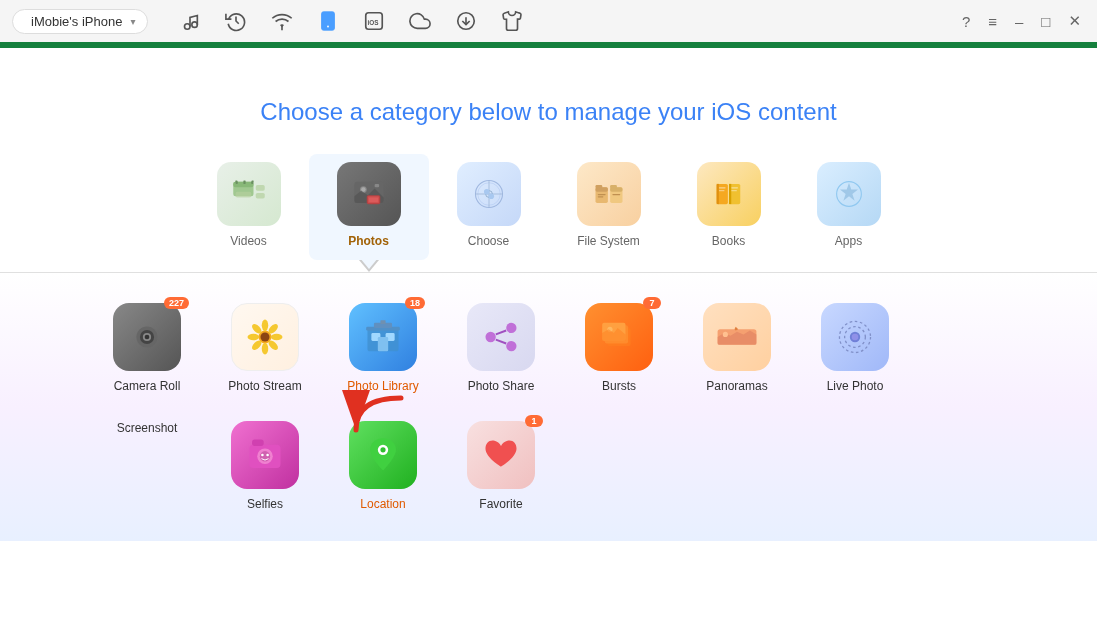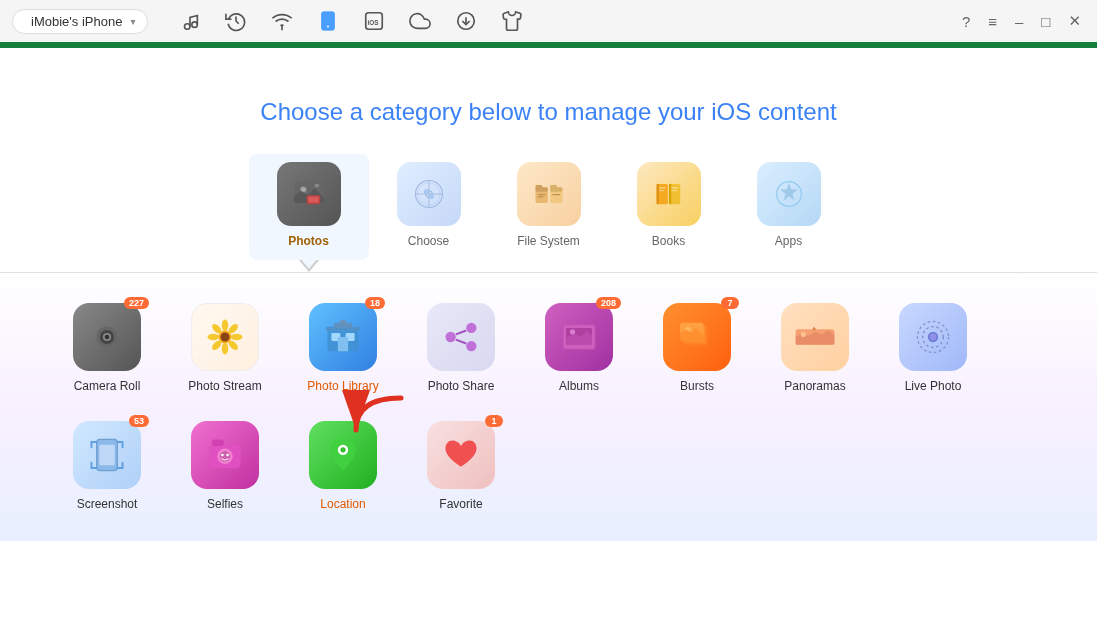--- a/index.html
+++ b/index.html
@@ -90,21 +90,21 @@
       border-top: 11px solid #f0f7ff;
     }
 
     
     .divider {
       width: 100%; height: 1px; background: #e0e0e0; margin-top: 12px;
     }
 
     
     .subcategory-section {
-      width: 100%; padding: 20px 52px;
+      width: 100%; padding: 20px 92px;
       background: linear-gradient(180deg, #fff 0%, #f8f0ff 50%, #e8f0ff 100%);
       min-height: 220px;
     }
     .subcategory-grid {
       display: flex; flex-wrap: wrap; gap: 8px; justify-content: flex-start;
     }
     .subcategory-item {
       display: flex; flex-direction: column; align-items: center;
       width: 110px; padding: 10px 8px; cursor: pointer; border-radius: 8px;
       position: relative;
@@ -212,20 +212,35 @@
 </div>
 
 <div class="main">
   <div style="margin-bottom:28px; margin-top:20px;">
     <span class="page-title">Choose a category below to manage your iOS content</span>
   </div>
 
   <div class="category-grid">
 
 
+    <div class="category-item">
+      <div class="category-icon" style="background: linear-gradient(135deg, #e8f0e8, #d5e8d0);">
+        <svg width="36" height="36" viewBox="0 0 64 64">
+          <rect x="4" y="10" width="36" height="26" rx="4" fill="#a0c890"></rect>
+          <rect x="4" y="10" width="36" height="10" rx="4" fill="#88b878"></rect>
+          <rect x="8" y="8" width="4" height="6" rx="1" fill="#6a9060" transform="rotate(-10,10,11)"></rect>
+          <rect x="22" y="8" width="4" height="6" rx="1" fill="#6a9060" transform="rotate(0,24,11)"></rect>
+          <rect x="36" y="8" width="4" height="6" rx="1" fill="#6a9060" transform="rotate(10,38,11)"></rect>
+          <rect x="44" y="16" width="16" height="10" rx="3" fill="#c0d8b0"></rect>
+          <rect x="44" y="30" width="16" height="10" rx="3" fill="#c0d8b0"></rect>
+          <rect x="8" y="28" width="28" height="10" rx="3" fill="#b8d0a0" opacity="0.6"></rect>
+        </svg>
+      </div>
+      <span class="category-label">Videos</span>
+    </div>
 
     <div class="category-item selected">
       <div class="category-icon" style="background: linear-gradient(135deg, #777, #555); position:relative;">
         <svg width="36" height="36" viewBox="0 0 64 64">
           <rect x="6" y="10" width="52" height="38" rx="5" fill="#666"></rect>
           <circle cx="22" cy="24" r="6" fill="#888"></circle>
           <circle cx="22" cy="24" r="4" fill="#aaa"></circle>
           <rect x="42" y="14" width="8" height="6" rx="2" fill="#888"></rect>
           <path d="M6 36 L18 26 L30 34 L42 22 L58 38 L58 44 Q58 48 54 48 L10 48 Q6 48 6 44Z" fill="#555" opacity="0.8"></path>
           <rect x="28" y="34" width="24" height="16" rx="3" fill="#c04040" opacity="0.9"></rect>
@@ -363,35 +378,20 @@
             <circle cx="50" cy="20" r="8" fill="#c070d8"></circle>
             <circle cx="18" cy="34" r="8" fill="#c070d8"></circle>
             <circle cx="50" cy="48" r="8" fill="#c070d8"></circle>
             <line x1="26" y1="30" x2="42" y2="24" stroke="#a050c0" stroke-width="3"></line>
             <line x1="26" y1="38" x2="42" y2="44" stroke="#a050c0" stroke-width="3"></line>
           </svg>
         </div>
         <span class="subcategory-label">Photo Share</span>
       </div>
 
-      <div class="subcategory-item">
-        <div class="subcategory-icon" style="background: linear-gradient(135deg, #d060c0, #a030a0); position:relative;">
-          <svg width="44" height="44" viewBox="0 0 68 68">
-            <rect width="68" height="68" rx="14" fill="transparent"></rect>
-            <rect x="8" y="14" width="52" height="40" rx="4" fill="#c050b0" opacity="0.8"></rect>
-            <rect x="10" y="16" width="48" height="36" rx="3" fill="#d060c0"></rect>
-
-            <rect x="14" y="20" width="40" height="26" rx="2" fill="#b040a0"></rect>
-            <path d="M14 36 L26 28 L36 34 L46 24 L54 32 L54 44 Q54 46 52 46 L16 46 Q14 46 14 44Z" fill="#c050b0" opacity="0.7"></path>
-            <circle cx="24" cy="26" r="4" fill="#d880d0"></circle>
-          </svg>
-          <div class="badge">208</div>
-        </div>
-        <span class="subcategory-label">Albums</span>
-      </div>
 
       <div class="subcategory-item">
         <div class="subcategory-icon" style="background: linear-gradient(135deg, #ff9030, #ff6010); position:relative;">
           <svg width="44" height="44" viewBox="0 0 68 68">
             <rect width="68" height="68" rx="14" fill="transparent"></rect>
 
             <rect x="16" y="20" width="36" height="28" rx="3" fill="#ff8020" opacity="0.6"></rect>
             <rect x="12" y="16" width="36" height="28" rx="3" fill="#ff9030" opacity="0.8"></rect>
             <rect x="8" y="12" width="36" height="28" rx="3" fill="#ffa040"></rect>
             <circle cx="20" cy="22" r="4" fill="#ffb860"></circle>
@@ -425,34 +425,20 @@
             <circle cx="34" cy="34" r="24" fill="transparent" stroke="#8090c8" stroke-width="2" stroke-dasharray="4,4"></circle>
             <circle cx="34" cy="34" r="16" fill="transparent" stroke="#8090c8" stroke-width="2" stroke-dasharray="4,4"></circle>
             <circle cx="34" cy="34" r="8" fill="#7080d8"></circle>
             <circle cx="34" cy="34" r="5" fill="#9090e8"></circle>
           </svg>
         </div>
         <span class="subcategory-label">Live Photo</span>
       </div>
 
       <div class="subcategory-item">
-        <div class="subcategory-icon" style="background: linear-gradient(135deg, #d0e8ff, #b0d0f8); position:relative;">
-          <svg width="44" height="44" viewBox="0 0 68 68">
-            <rect width="68" height="68" rx="14" fill="transparent"></rect>
-
-            <rect x="18" y="10" width="32" height="48" rx="5" fill="#8ab8e8" stroke="#70a0d0" stroke-width="2"></rect>
-            <rect x="22" y="18" width="24" height="32" rx="2" fill="#c0d8f8"></rect>
-
-            <path d="M10 22 L10 14 L18 14" fill="none" stroke="#60a0e0" stroke-width="3" stroke-linecap="round"></path>
-            <path d="M58 22 L58 14 L50 14" fill="none" stroke="#60a0e0" stroke-width="3" stroke-linecap="round"></path>
-            <path d="M10 46 L10 54 L18 54" fill="none" stroke="#60a0e0" stroke-width="3" stroke-linecap="round"></path>
-            <path d="M58 46 L58 54 L50 54" fill="none" stroke="#60a0e0" stroke-width="3" stroke-linecap="round"></path>
-          </svg>
-          <div class="badge">53</div>
-        </div>
         <span class="subcategory-label">Screenshot</span>
       </div>
 
       <div class="subcategory-item">
         <div class="subcategory-icon" style="background: linear-gradient(135deg, #f070d0, #c030a0); position:relative;">
           <svg width="44" height="44" viewBox="0 0 68 68">
             <rect width="68" height="68" rx="14" fill="transparent"></rect>
 
             <rect x="10" y="18" width="48" height="36" rx="6" fill="#e050c0"></rect>
             <rect x="14" y="10" width="18" height="10" rx="4" fill="#d040b0"></rect>

